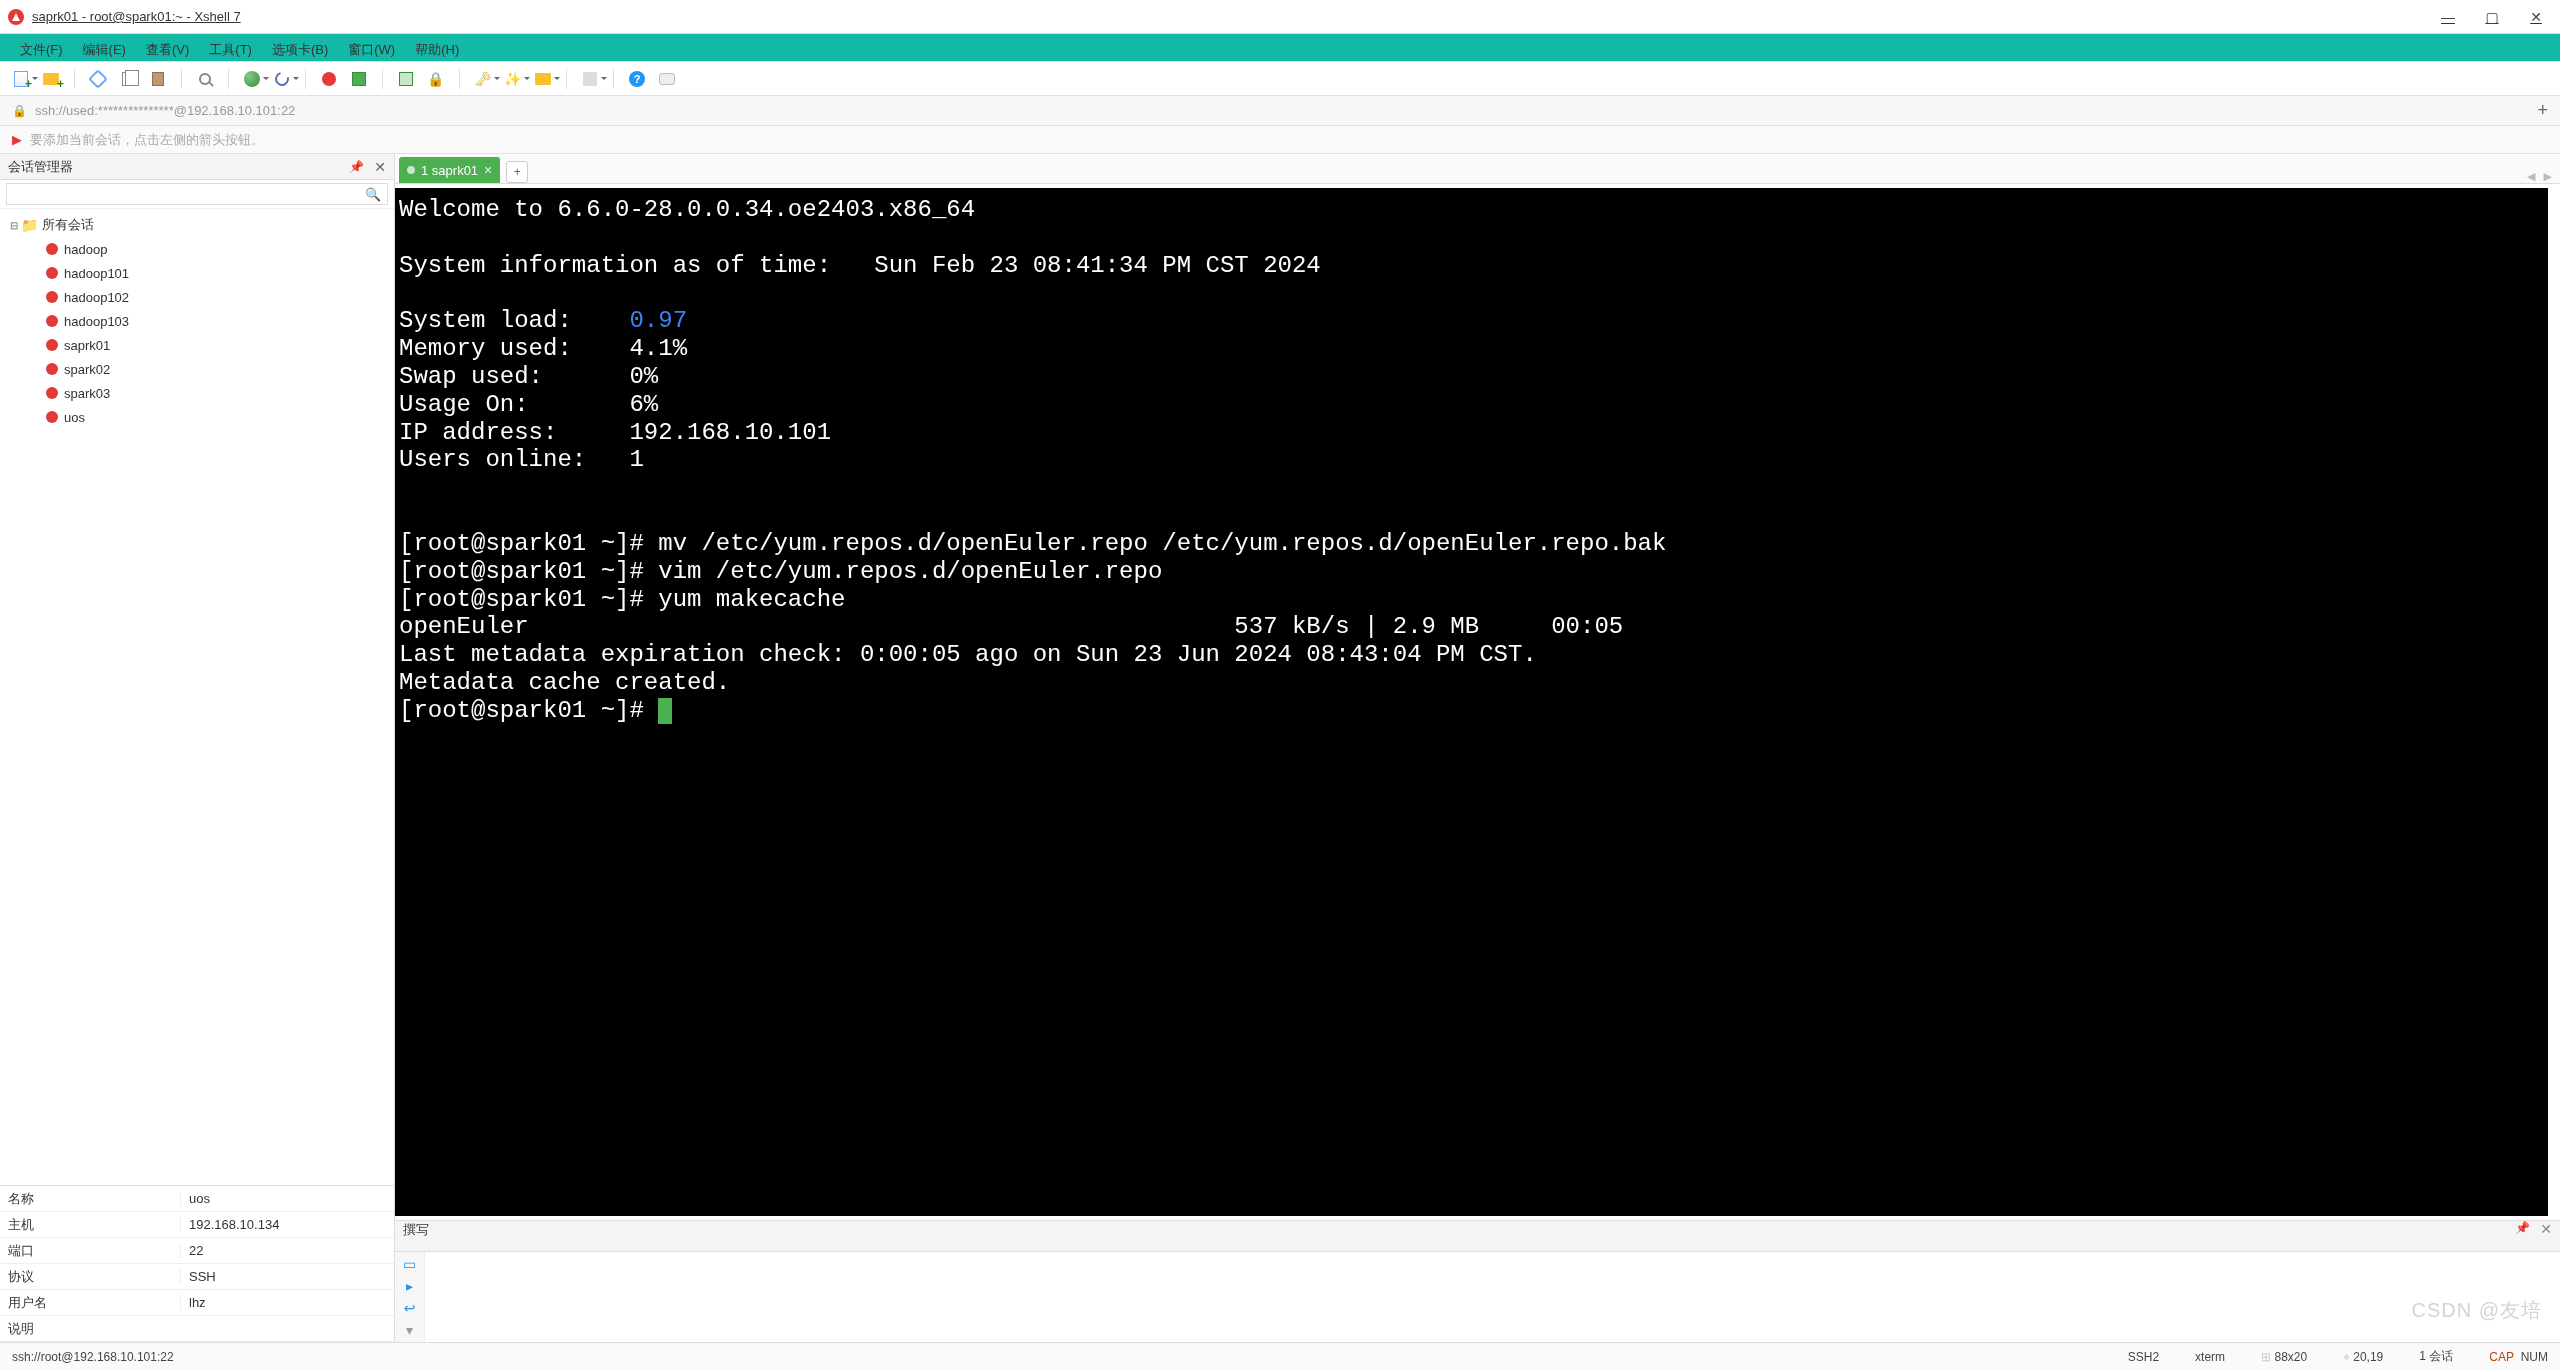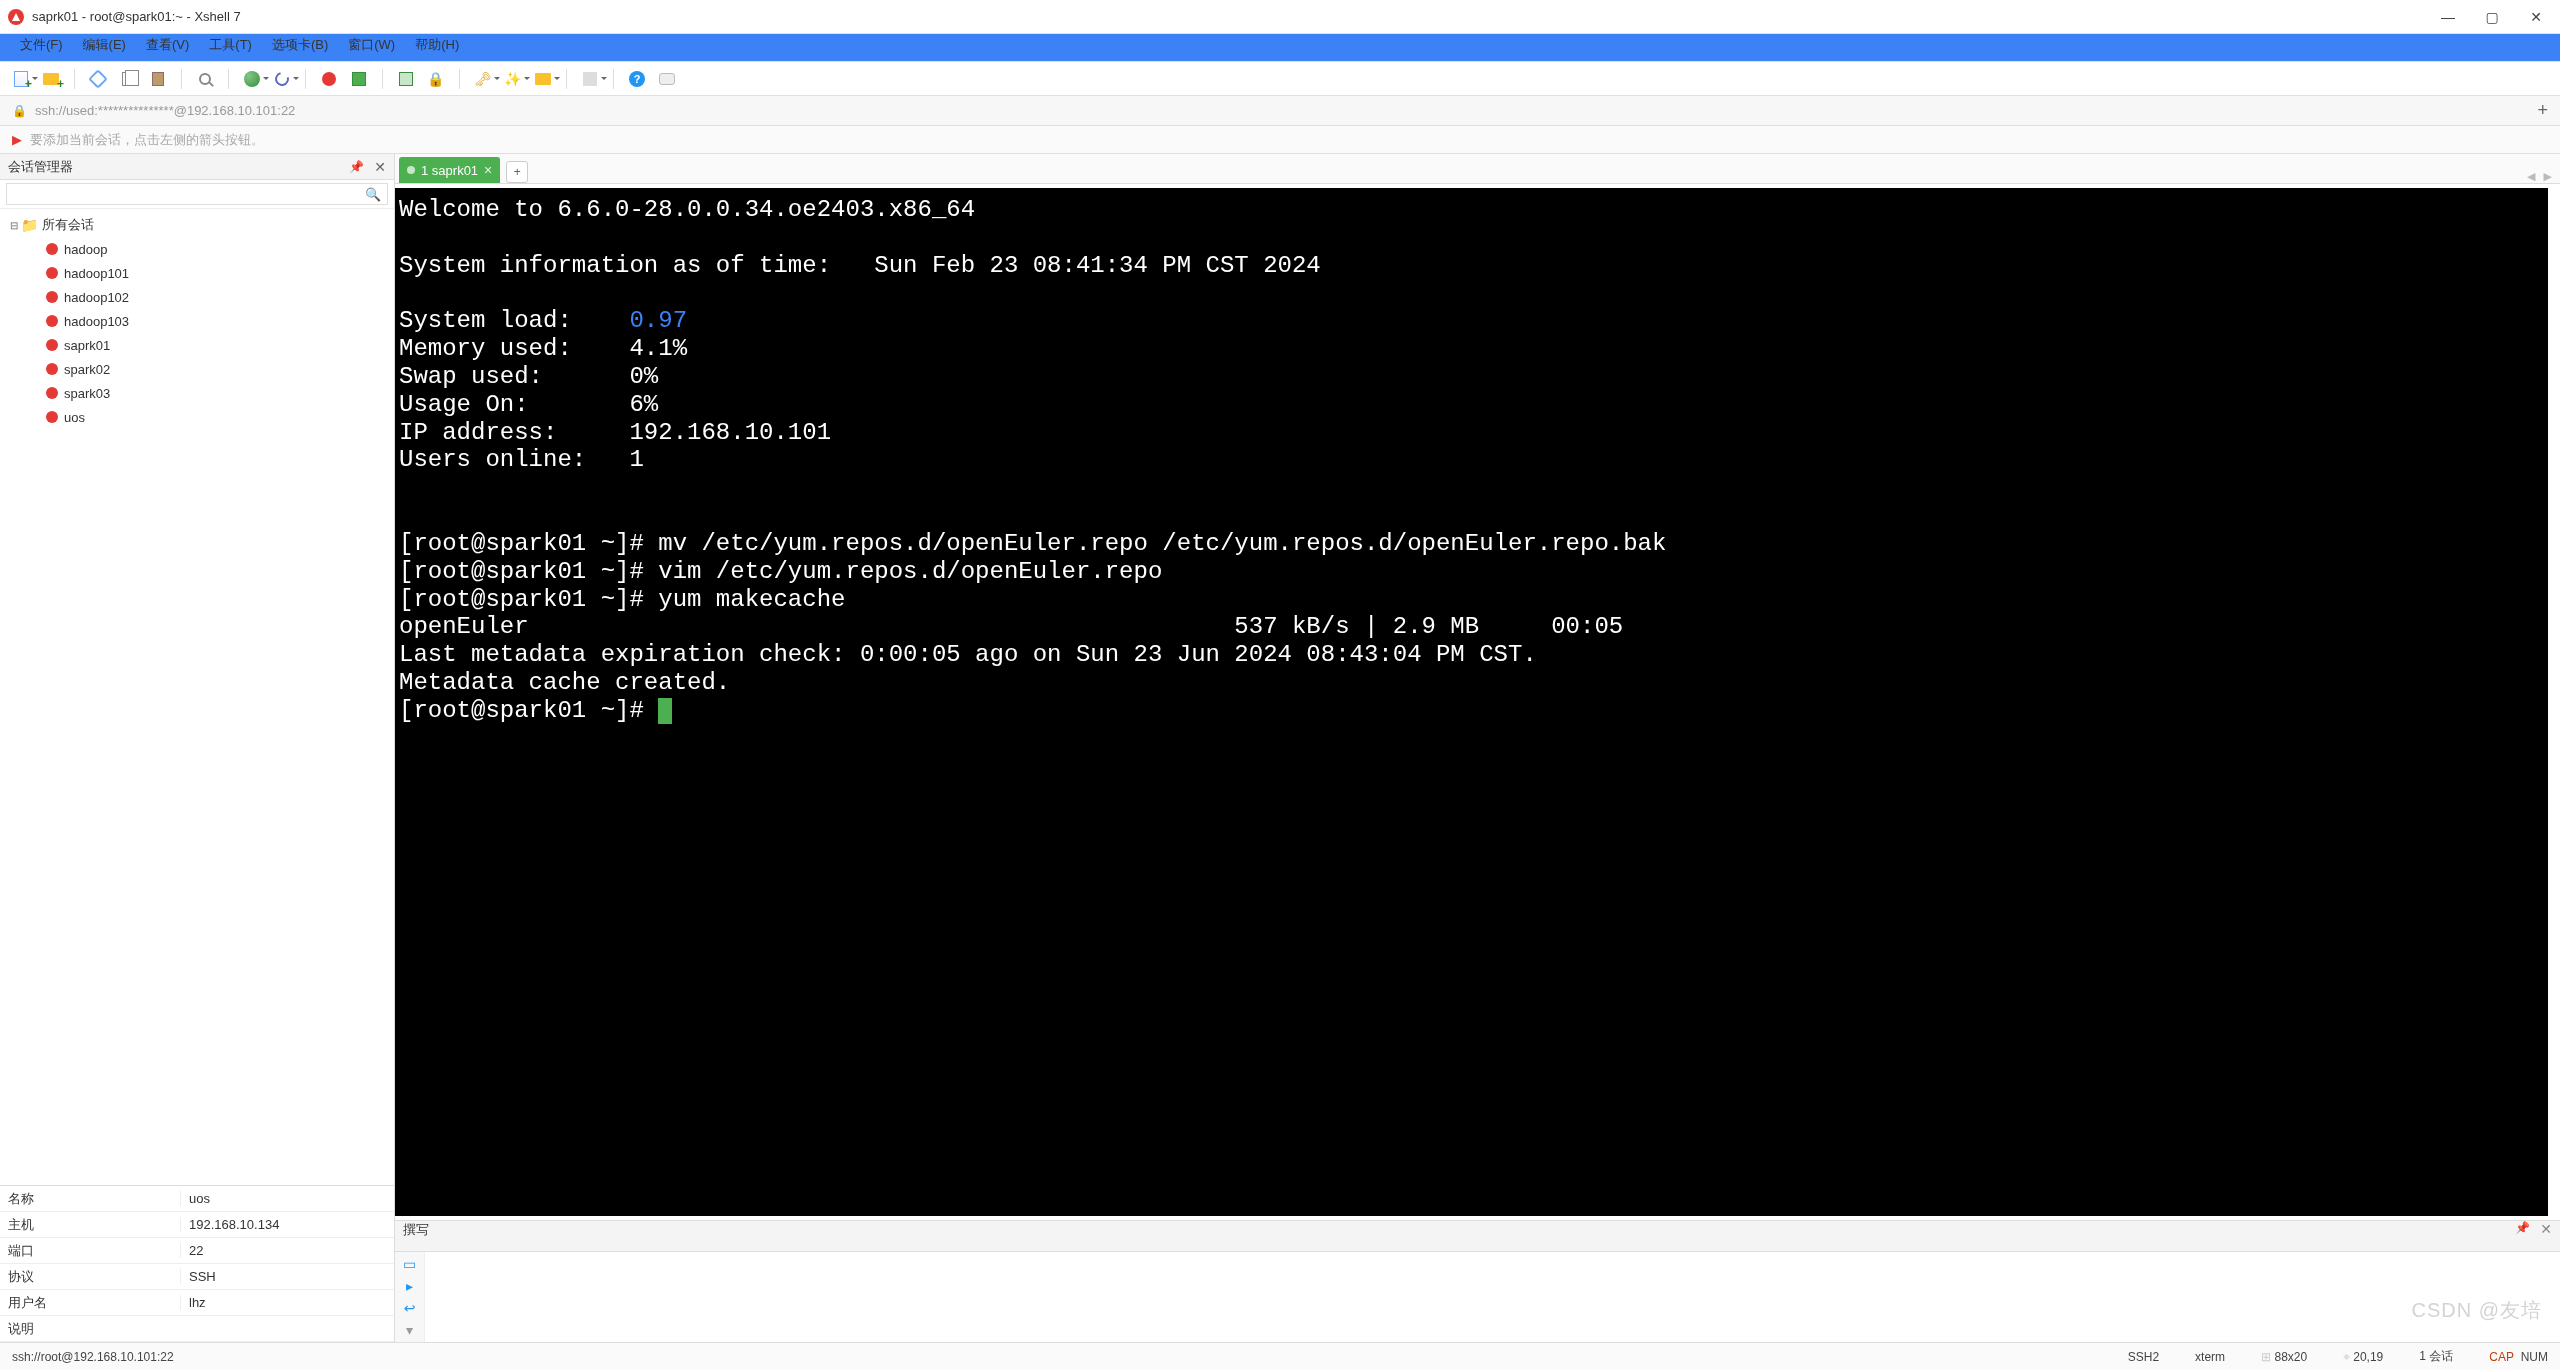--- a/index.html
+++ b/index.html
@@ -1,25 +1,25 @@
 <!DOCTYPE html>
 <html><head>
 <meta charset="utf-8">
 <style>
   * { box-sizing: border-box; margin: 0; padding: 0; }
   body { font-family: "Microsoft YaHei", "Segoe UI", sans-serif; font-size: 12px; background: #f0f0f0; color: #333; height: 1370px; width: 2560px; overflow: hidden; display: flex; flex-direction: column; }
 
-  .titlebar { height: 34px; background: #fff; display: flex; align-items: center; padding: 0 8px; border-bottom: 1px solid #e0e0e0; }
+  .titlebar { height: 34px; background: #fff; display: flex; align-items: center; padding: 0 8px; border-bottom: 1px solid #e0e0e0; text-decoration: underline; }
   .titlebar .app-icon { width: 16px; height: 16px; border-radius: 50%; background: #e53935; display: inline-flex; align-items: center; justify-content: center; margin-right: 8px; }
   .titlebar .app-icon svg { width: 10px; height: 10px; fill: #fff; }
   .titlebar .title { font-size: 13px; color: #333; }
   .titlebar .win-controls { margin-left: auto; display: flex; gap: 28px; padding-right: 8px; }
   .titlebar .win-controls span { width: 16px; height: 16px; display: inline-flex; align-items: center; justify-content: center; color: #444; cursor: pointer; font-size: 14px; }
 
-  .menubar { height: 28px; background: #3b82f6; display: flex; align-items: flex-start; padding: 0 12px; gap: 4px; border-bottom: 1px solid #e0e0e0; }
+  .menubar { height: 28px; background: #14b8a6; display: flex; align-items: flex-end; padding: 0 12px; gap: 4px; border-bottom: 1px solid #e0e0e0; }
   .menubar .menu-item { padding: 2px 8px; font-size: 13px; cursor: pointer; }
 
   .toolbar { height: 34px; background: #fff; display: flex; align-items: center; padding: 0 10px; gap: 8px; border-bottom: 1px solid #e0e0e0; }
   .toolbar .tb-btn { width: 22px; height: 22px; display: inline-flex; align-items: center; justify-content: center; cursor: pointer; position: relative; }
   .toolbar .tb-sep { width: 1px; height: 20px; background: #ddd; margin: 0 4px; }
   .toolbar .tb-drop::after { content: ""; position: absolute; right: -6px; top: 50%; margin-top: -2px; border: 3px solid transparent; border-top-color: #666; }
 
   .addressbar { height: 30px; background: #f7f7f7; display: flex; align-items: center; padding: 0 12px; border-bottom: 1px solid #e0e0e0; color: #999; font-size: 13px; }
   .addressbar .lock { color: #d4a017; margin-right: 8px; font-size: 12px; }
   .addressbar .addr-plus { margin-left: auto; color: #666; cursor: pointer; font-size: 18px; }

